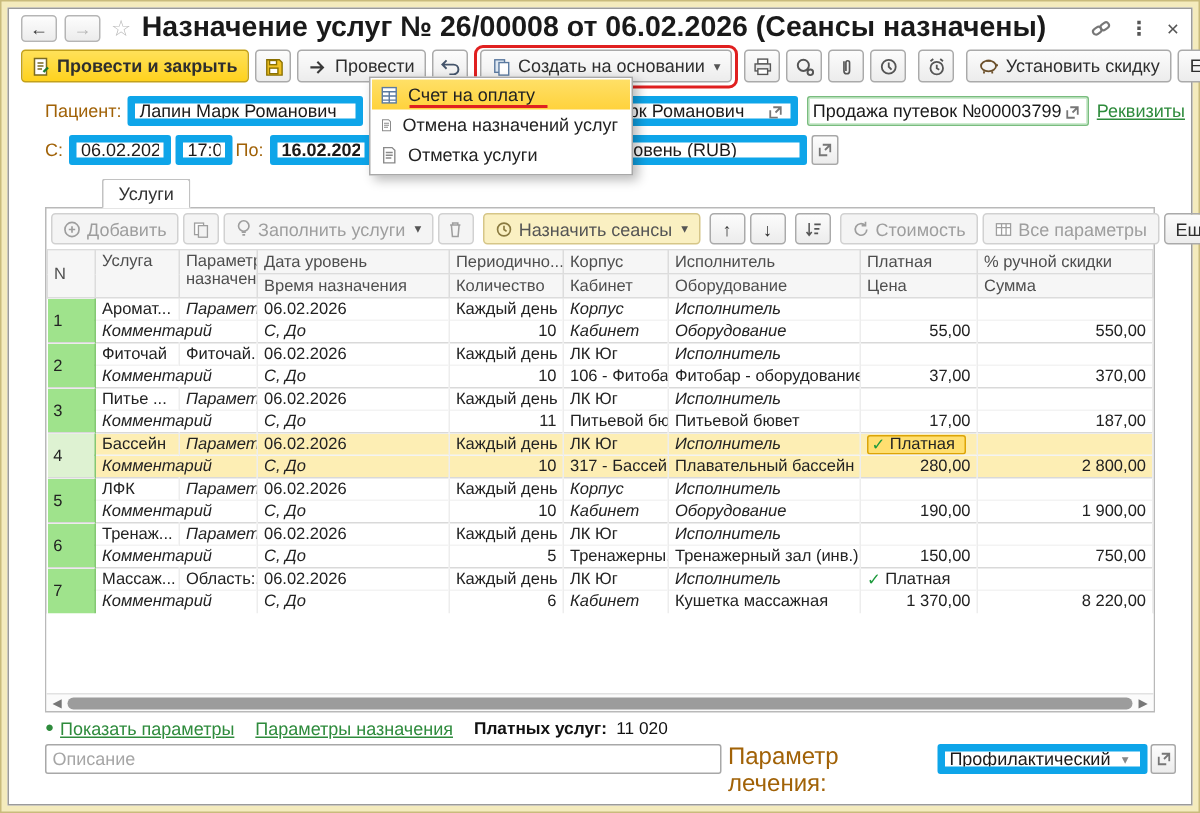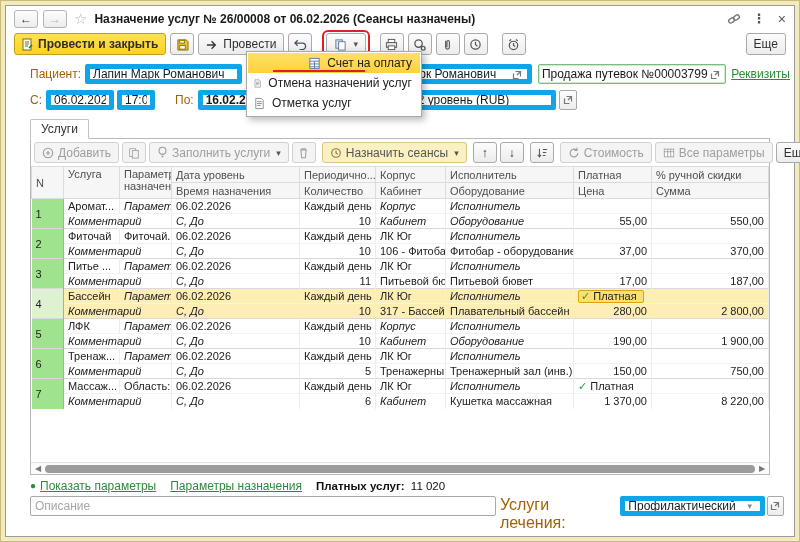--- a/index.html
+++ b/index.html
@@ -7,21 +7,21 @@
   *{box-sizing:border-box;}
   .window{width:800px;height:542px;background:#f4ebbd;border:1px solid #c9bb7c;padding:4px;}
   .inner{position:relative;height:100%;background:#fff;border:1px solid #9b9b9b;display:flex;flex-direction:column;}
 
   
   .titlebar{height:25px;display:flex;align-items:center;gap:5px;padding:0 8px;flex:0 0 auto;}
   .navbtn{width:24px;height:18px;border:1px solid #b5b5b5;border-radius:3px;background:linear-gradient(#fdfdfd,#ececec);
     font-size:12px;line-height:16px;text-align:center;color:#333;}
   .navbtn.dis{color:#b5b5b5;}
   .star{color:#b9b9b9;font-size:15px;margin:0 2px;}
-  .title{font-size:12px;font-weight:bold;color:#1a1a1a;white-space:nowrap;overflow:hidden;}
+  .title{font-size:19px;font-weight:bold;color:#1a1a1a;white-space:nowrap;overflow:hidden;}
   .t-right{margin-left:auto;display:flex;align-items:center;gap:12px;color:#666;}
   .t-ico{font-size:13px;color:#555;line-height:1;}
 
   
   .cmdbar{height:29px;display:flex;align-items:center;gap:4px;padding:0 8px 3px 8px;flex:0 0 auto;}
   .btn{display:inline-flex;align-items:center;gap:4px;height:22px;padding:0 7px;border:1px solid #aaa;border-radius:3px;
     background:linear-gradient(#fcfcfc,#ececec);font-size:12px;color:#2e2e2e;white-space:nowrap;}
   .btn.primary{background:linear-gradient(#ffe159,#ffd21e);border-color:#c3a11a;font-weight:bold;}
   .btn.iconly{padding:0 4px;min-width:24px;justify-content:center;}
   .btn.disabled{color:#9e9e9e;background:#f4f4f4;border-color:#d1d1d1;}
@@ -43,28 +43,28 @@
   .field.green{border:1px solid #79bd7e;box-shadow:0 0 0 1px #cdeccf inset;}
   .choose{flex:0 0 14px;text-align:center;color:#888;}
   .smallbtn{width:18px;height:20px;border:1px solid #a8a8a8;border-radius:2px;background:linear-gradient(#fdfdfd,#ececec);
     display:inline-flex;align-items:center;justify-content:center;}
   .glink{color:#2e8b3c;text-decoration:underline;font-size:12px;white-space:nowrap;}
 
   
   .menu{position:absolute;left:240px;top:47px;width:176px;background:#fff;border:1px solid #a9a9a9;
     box-shadow:3px 3px 7px rgba(0,0,0,.28);z-index:50;padding:1px 1px 3px 1px;}
   .menu-item{position:relative;display:flex;align-items:center;gap:6px;height:20px;padding:0 8px 0 5px;font-size:12px;color:#222;white-space:nowrap;}
-  .menu-item.hl{background:linear-gradient(#ffe067,#ffd23c);justify-content:flex-end;}
+  .menu-item.hl{background:linear-gradient(#ffe067,#ffd23c);}
   .anno-underline{position:absolute;left:25px;top:17px;width:92px;height:2px;background:#e02020;}
 
   
   .tabs{display:flex;align-items:flex-end;padding:0 0 0 24px;height:21px;flex:0 0 auto;}
   .tab{height:20px;padding:2px 10px;font-size:12px;color:#333;border:1px solid #c2c2c2;background:#efefef;margin-right:2px;
     border-radius:2px 2px 0 0;position:relative;top:1px;}
-  .tab.active{background:#fff;border-bottom-color:#fff;z-index:2;}
+  .tab.active{background:#fff;border-bottom-color:#fff;z-index:2;margin-left:38px;}
 
   
   .panel{flex:1;min-height:0;margin:0 24px;border:1px solid #b9b9b9;display:flex;flex-direction:column;background:#fff;}
   .ttoolbar{display:flex;align-items:center;gap:3px;padding:2px 3px;flex:0 0 27px;}
   .ttoolbar .btn{height:21px;font-size:12px;}
   .sep{width:4px;}
   table.grid{width:100%;border-collapse:collapse;table-layout:fixed;flex:0 0 auto;}
   .grid th{font-weight:normal;color:#4e4e4e;text-align:left;padding:1px 4px;background:#f6f6f6;
     border:1px solid #dcdcdc;font-size:11px;height:16px;overflow:hidden;white-space:nowrap;}
   .grid th.wrap{white-space:normal;line-height:12px;}
@@ -149,20 +149,21 @@
             <path d="M4 2L1 5l3 3M1.5 5H9a3.5 3.5 0 0 1 0 7H6" fill="none" stroke="#44546a" stroke-width="1.4"></path>
           </svg>
       </span>
       <span class="gap"></span>
       <span class="rel">
         <span class="btn">
           <svg class="ic" width="13" height="13" viewBox="0 0 14 14">
               <rect x="2" y="2" width="7" height="9" fill="#dfe8f2" stroke="#5b7aa0"></rect>
               <rect x="5" y="4" width="7" height="9" fill="#fff" stroke="#5b7aa0"></rect>
             </svg>
+          <span>Создать на основании</span>
           <span class="caret">▾</span>
         </span>
         <span class="anno-box"></span>
       </span>
       <span class="gap"></span>
       <span class="btn iconly">
         <svg class="ic" width="13" height="13" viewBox="0 0 14 14">
             <rect x="3.5" y="1.5" width="7" height="3.5" fill="#fff" stroke="#555"></rect>
             <rect x="1.5" y="5" width="11" height="5" fill="#e8e8e8" stroke="#555"></rect>
             <rect x="3.5" y="8.5" width="7" height="4" fill="#fff" stroke="#555"></rect>
@@ -186,20 +187,27 @@
           </svg>
       </span>
       <span class="gap"></span>
       <span class="btn iconly">
         <svg class="ic" width="13" height="13" viewBox="0 0 14 14">
             <circle cx="7" cy="8" r="4.5" fill="none" stroke="#555" stroke-width="1.3"></circle>
             <path d="M7 5.5V8l1.8 1.2M2.5 3l2-1.5M11.5 3l-2-1.5" fill="none" stroke="#555" stroke-width="1.3"></path>
           </svg>
       </span>
       <span class="gap"></span>
+      <span class="btn">
+        <svg class="ic" width="14" height="12" viewBox="0 0 14 12">
+            <ellipse cx="7" cy="6" rx="5" ry="3.6" fill="none" stroke="#6b4f2a" stroke-width="1.2"></ellipse>
+            <path d="M12 5.5h1.3M4 9.5V11M9.5 9.5V11M5.5 2.5h3" fill="none" stroke="#6b4f2a" stroke-width="1.2"></path>
+          </svg>
+        <span>Установить скидку</span>
+      </span>
       <span class="cmd-right">
         <span class="btn">
             <span>Еще</span>
           </span>
 
       </span>
     </div>
 
     <div class="formarea">
       <div class="frow">
@@ -222,21 +230,21 @@
         <a class="glink" style="margin-left:5px;">Реквизиты</a>
       </div>
       <div class="frow">
         <span class="flabel">С:</span>
         <span class="field" style="width:68px;">
             <span class="val">06.02.2026</span>
           </span>
         <span class="field" style="width:38px;margin-left:3px;">
             <span class="val">17:00</span>
           </span>
-        <span class="flabel" style="margin-left:20px;">По:</span>
+        <span class="flabel" style="margin-left:2px;">По:</span>
         <span class="field" style="width:68px;font-weight:bold;">
             <span class="val">16.02.2026</span>
           </span>
         <span class="field" style="width:38px;margin-left:3px;">
             <span class="val">17:00</span>
           </span>
         <span class="smallbtn" style="margin-left:3px;">
           <svg class="ic" width="11" height="11" viewBox="0 0 12 12">
               <rect x="1" y="2.5" width="10" height="8.5" fill="#fff" stroke="#666"></rect>
               <path d="M1 5h10M3.5 1v2.5M8.5 1v2.5" stroke="#666"></path>
@@ -266,21 +274,21 @@
               <path d="M3 1.5h6l2 2v9H3z" fill="#fff" stroke="#8a8a8a"></path>
               <path d="M4.5 5h5M4.5 7h5M4.5 9h4" stroke="#8a8a8a"></path>
             </svg>
           <span>Отмена назначений услуг</span>
         </div>
         <div class="menu-item">
           <svg class="ic" width="13" height="13" viewBox="0 0 14 14">
               <path d="M3 1.5h6l2 2v9H3z" fill="#fff" stroke="#8a8a8a"></path>
               <path d="M4.5 5h5M4.5 7h5M4.5 9h4" stroke="#8a8a8a"></path>
             </svg>
-          <span>Отметка услуг</span>
+          <span>Отметка услуги</span>
         </div>
       </div>
     </div>
 
     <div class="tabs">
       <span class="tab active">Услуги</span>
     </div>
 
     <div class="panel">
       <div class="ttoolbar">
@@ -569,21 +577,21 @@
       <a class="glink">Параметры назначения</a>
       <span>
         <span class="blabel">Платных услуг:</span>
         <span class="bval">11 020</span>
       </span>
     </div>
 
     <div class="bottomrow">
       <input class="desc" placeholder="Описание" style="">
       <span class="spacer"></span>
-      <span class="flabel">Услуги лечения:</span>
+      <span class="flabel">Параметр лечения:</span>
       <span class="field" style="width:150px;">
         <span class="val">Профилактический</span>
         <span class="choose" style="font-size:9px;">▾</span>
       </span>
       <span class="smallbtn">
         <svg class="ic" width="10" height="10" viewBox="0 0 10 10">
             <path d="M1.5 3.5v5h5M3.5 1.5h5v5M5 5l3-3" fill="none" stroke="#777" stroke-width="1.2"></path>
           </svg>
       </span>
     </div>

